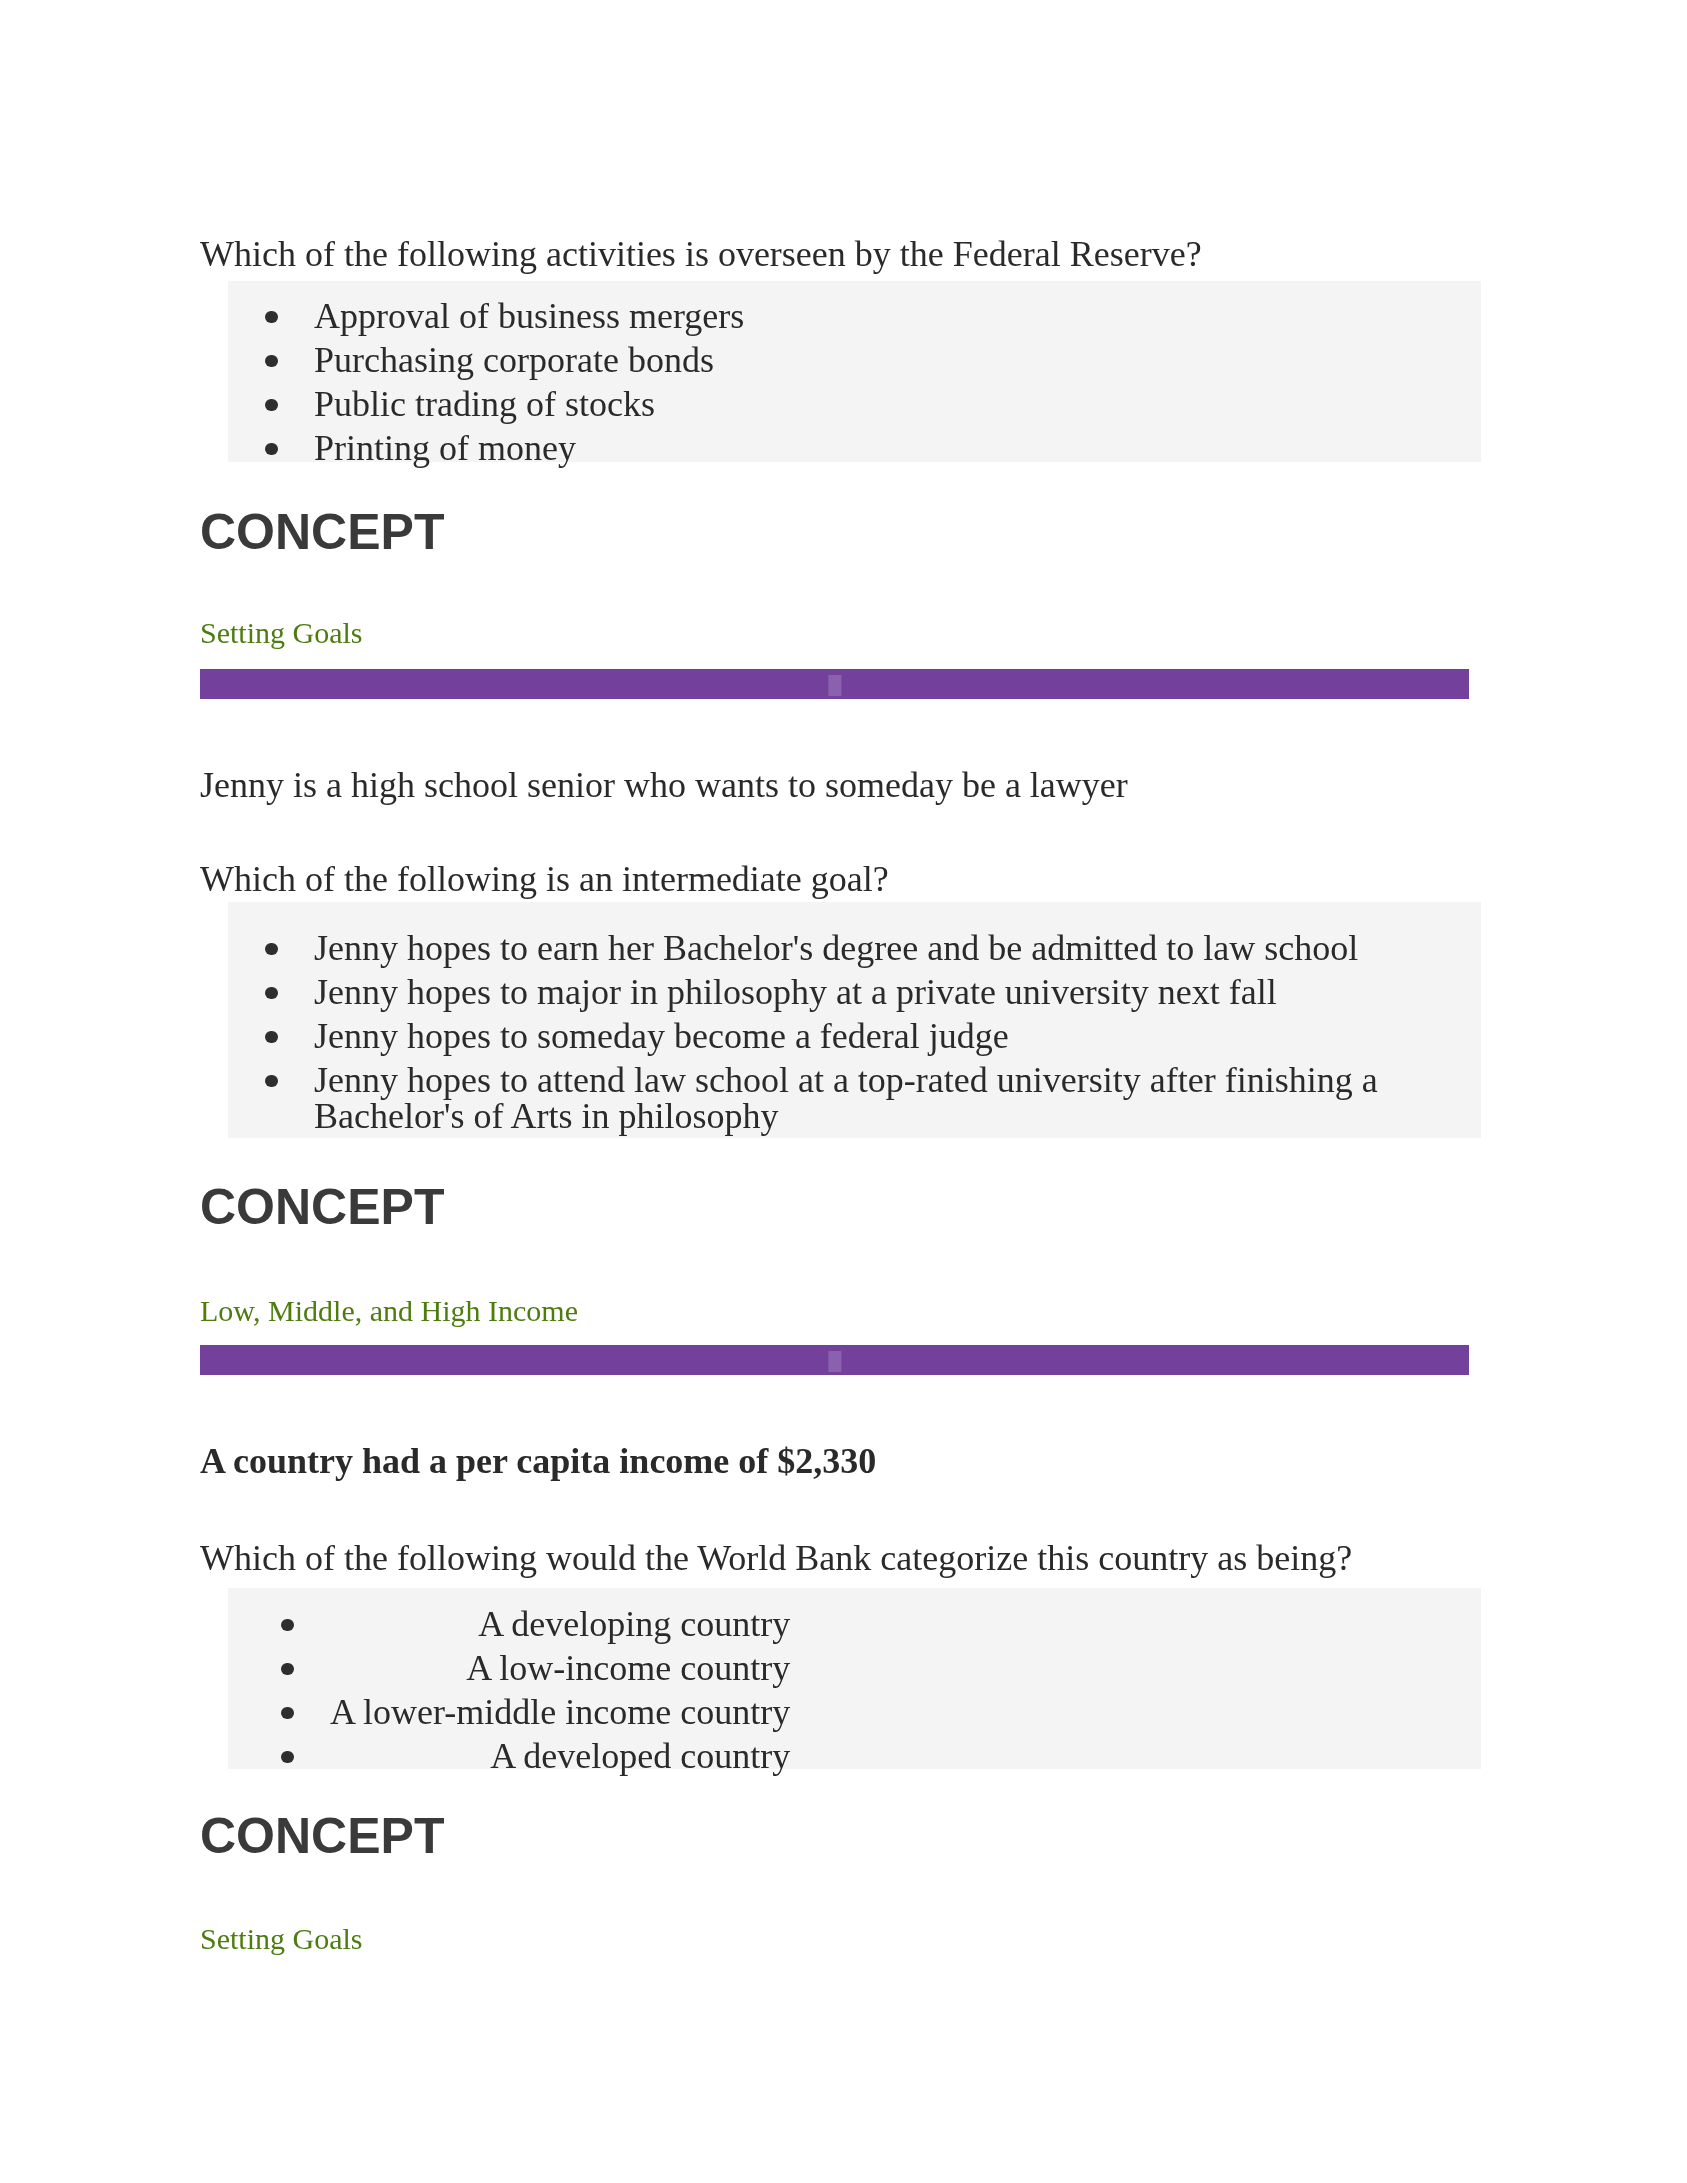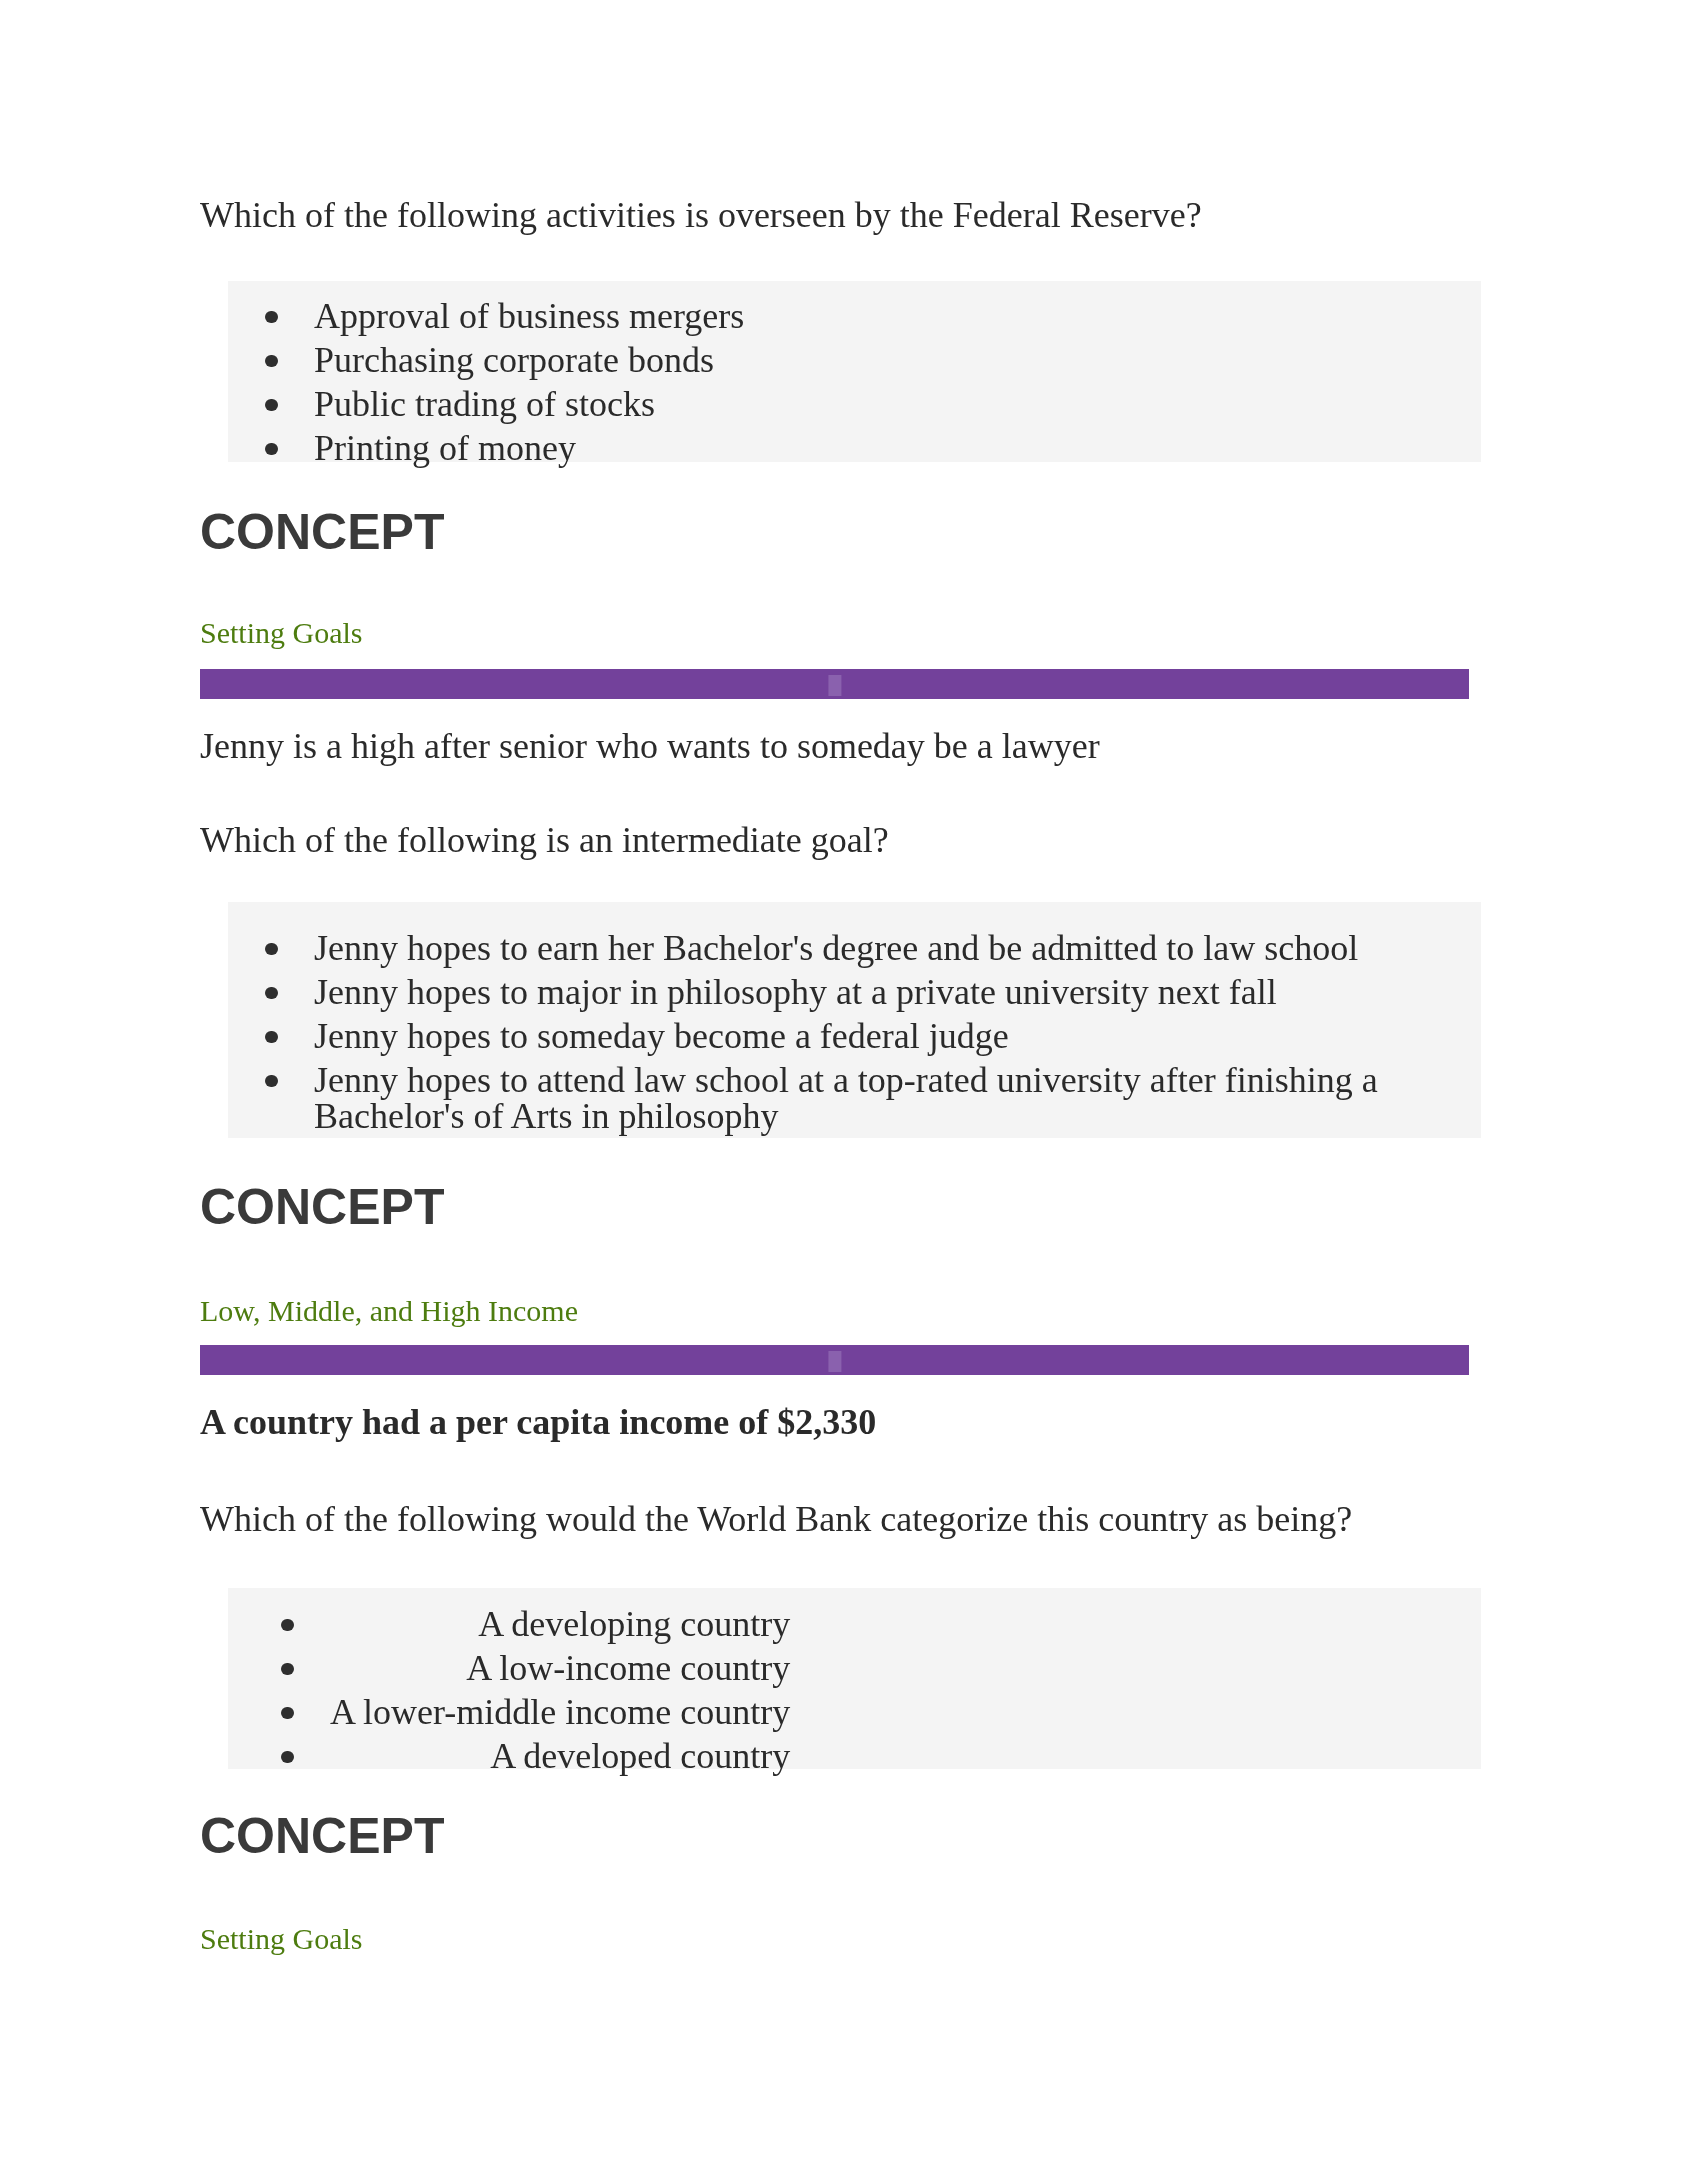--- a/index.html
+++ b/index.html
@@ -1,19 +1,19 @@
 <!DOCTYPE html>
 <html style="font-size:10.6px"><head>
 <meta charset="utf-8">
 <style>
   html,body{margin:0;padding:0;background:#ffffff;}
   body{width:1687px;height:2183px;font-family:"Liberation Serif",serif;-webkit-font-smoothing:antialiased;}
   .page{position:relative;width:1687px;height:2183px;overflow:hidden;background:#ffffff;}
 
-  .stem{position:absolute;left:200px;font-size:36px;line-height:41px;color:#2a2a2a;white-space:nowrap;}
+  .stem{position:absolute;left:200px;font-size:36px;line-height:41px;color:#2a2a2a;white-space:nowrap;margin-top:39px;}
 
   .answer-box{position:absolute;left:228px;width:1253px;background:#f4f4f4;}
 
   .answers{position:absolute;margin:12px;padding:0;list-style:none;font-size:36px;line-height:36px;color:#2a2a2a;}
   .answers li{position:relative;margin-bottom:8px;}
   .answers li::before{content:"";position:absolute;left:-49px;top:12.6px;width:12.6px;height:12.6px;border-radius:50%;background:#2e2e2e;}
   .answers li.correct{font-weight:normal;}
 
   .rule{position:absolute;left:200px;width:1269px;height:30px;background:#73419b;}
   .rule-marker{position:absolute;top:6px;left:50%;transform:translateX(-50%);width:13.2px;height:21px;background:#9a77bb;opacity:0.6;}
@@ -36,21 +36,21 @@
     <li>Public trading of stocks</li>
     <li class="correct">Printing of money</li>
   </ul>
 
   <div class="concept-heading" style="top:505px;">CONCEPT</div>
   <a class="concept-link" style="top:616px;">Setting Goals</a>
   <div class="rule" style="top:669px;">
       <span class="rule-marker"></span>
     </div>
 
-  <div class="stem" style="top:726px;">Jenny is a high after senior who wants to someday be a lawyer</div>
+  <div class="stem" style="top:726px;">Jenny is a high school senior who wants to someday be a lawyer</div>
   <div class="stem" style="top:820px;">Which of the following is an intermediate goal?</div>
 
   <div class="answer-box" style="top:902px;height:236px;"></div>
   <ul class="answers" style="left:302px;top:918px;width:1211px;">
     <li class="correct">Jenny hopes to earn her Bachelor's degree and be admitted to law school</li>
     <li>Jenny hopes to major in philosophy at a private university next fall</li>
     <li>Jenny hopes to someday become a federal judge</li>
     <li>Jenny hopes to attend law school at a top-rated university after finishing a Bachelor's of Arts in philosophy</li>
   </ul>
 

